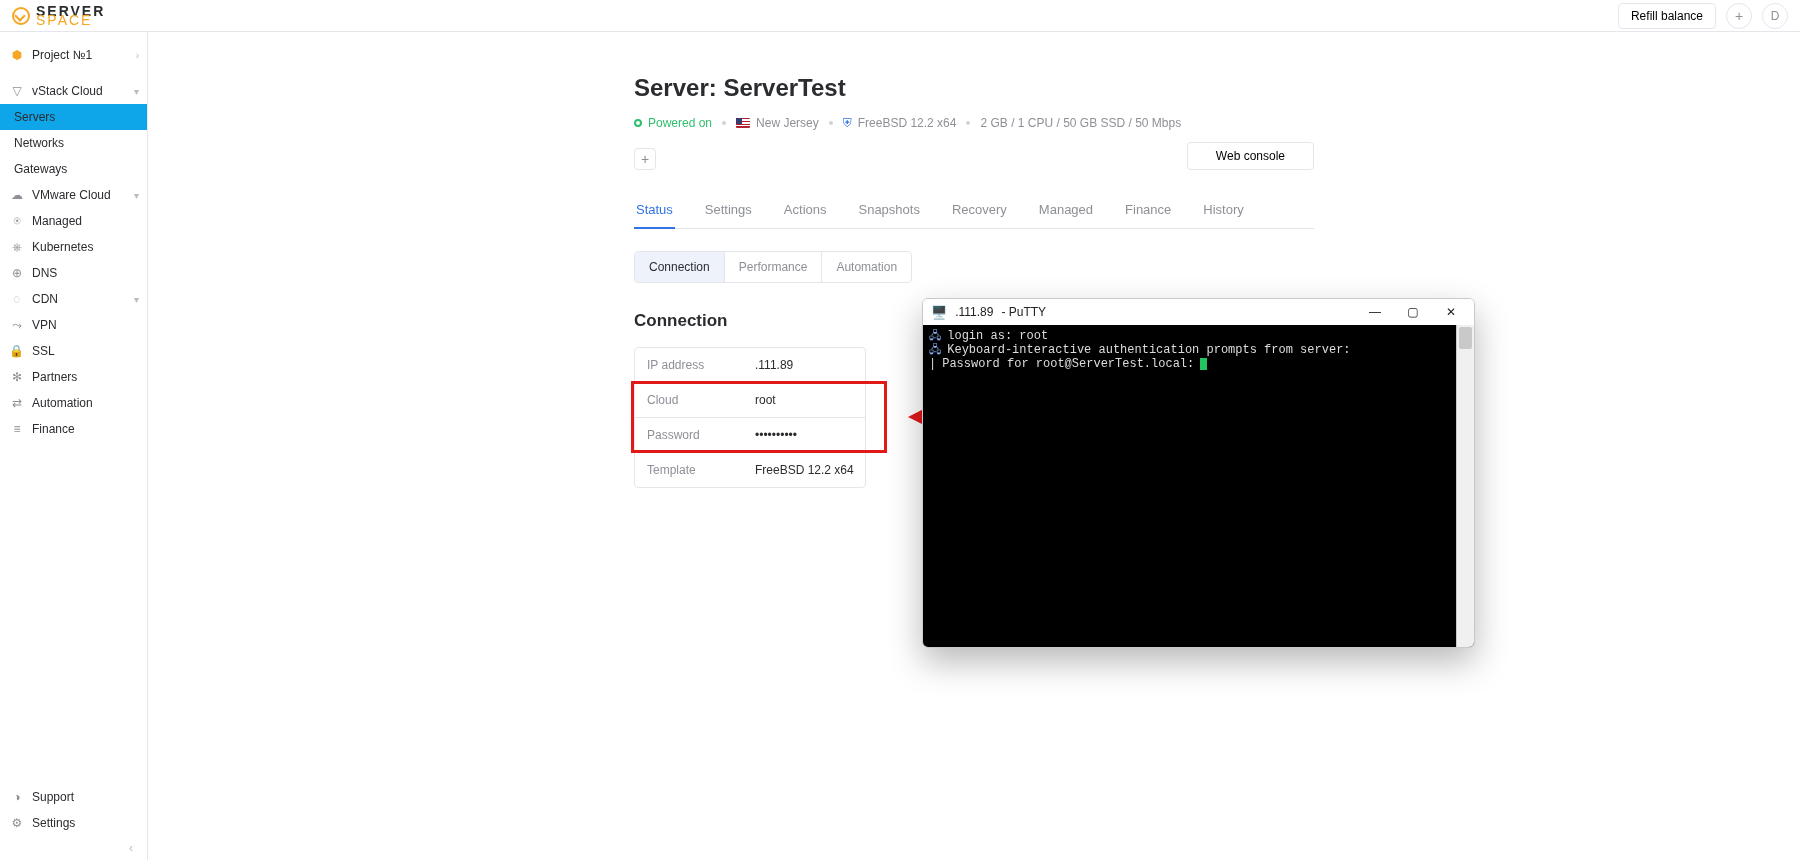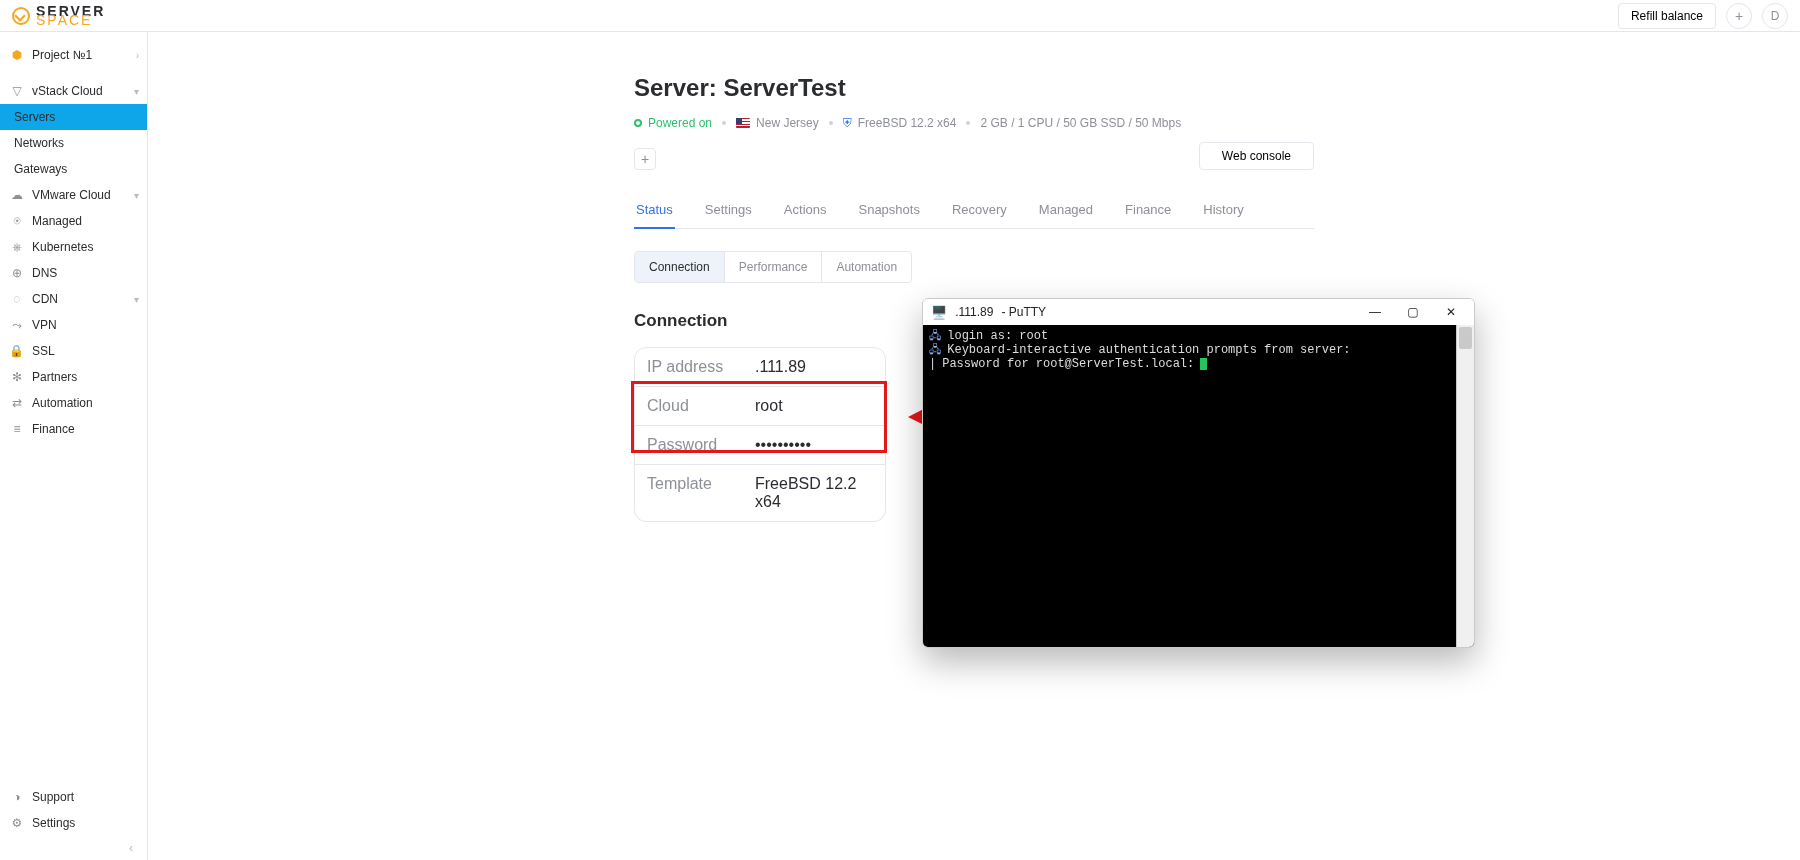--- a/index.html
+++ b/index.html
@@ -55,21 +55,21 @@
   .side-item.leaf{padding-left:14px}
   .side-item.active{background:#0ea5e9}
   .side-spacer{flex:1}
   .collapse-handle{height:24px;display:flex;align-items:center;justify-content:flex-end;padding-right:14px;color:#bbb;font-size:12px;cursor:pointer}
 
   .main{flex:1;position:relative;overflow:auto}
   .content{max-width:680px;margin:0 auto;padding:42px 0 0 0;position:relative}
 
   .page-header{display:flex;align-items:flex-end;justify-content:space-between}
   h1{font-size:24px;font-weight:700;margin:0 0 14px 0}
-  .btn-outline{border:1px solid var(--border);background:#fff;padding:6px 22px;border-radius:4px;font-size:12px;cursor:pointer}
+  .btn-outline{border:1px solid var(--border);background:#fff;padding:6px 28px;border-radius:4px;font-size:12px;cursor:pointer}
 
   .meta{display:flex;align-items:center;gap:10px;font-size:12px;color:var(--muted);flex-wrap:wrap}
   .meta .dot{width:4px;height:4px;border-radius:50%;background:#d0d2d7}
   .power{display:inline-flex;align-items:center;gap:6px;color:#2fbf6e}
   .power-dot{width:8px;height:8px;border:2px solid #2fbf6e;border-radius:50%;display:inline-block}
   .flag{width:14px;height:10px;background:linear-gradient(#b22234 0 14%, #fff 14% 28%, #b22234 28% 42%, #fff 42% 56%, #b22234 56% 70%, #fff 70% 84%, #b22234 84% 100%);position:relative;display:inline-block;border-radius:1px}
   .flag::before{content:"";position:absolute;left:0;top:0;width:6px;height:6px;background:#3c3b6e}
   .shield{display:inline-block;color:#3273e6;font-size:12px}
 
   .add-tag{margin-top:18px;width:22px;height:22px;border:1px solid var(--border);border-radius:4px;display:flex;align-items:center;justify-content:center;color:var(--muted);cursor:pointer;font-size:14px}
@@ -78,21 +78,21 @@
   .tab{padding:10px 2px;font-size:13px;color:var(--muted);cursor:pointer;border-bottom:2px solid transparent;margin-bottom:-1px}
   .tab.active{color:var(--blue);border-bottom-color:var(--blue)}
 
   .subtabs{margin-top:22px;border:1px solid var(--border);border-radius:4px;display:inline-flex;overflow:hidden}
   .subtab{padding:8px 14px;font-size:12px;color:var(--muted);cursor:pointer;border-right:1px solid var(--border)}
   .subtab:last-child{border-right:none}
   .subtab.active{background:#eef3fb;color:var(--text)}
 
   h2.section{font-size:17px;font-weight:600;margin:28px 0 16px 0}
 
-  .conn-table{border:1px solid var(--border);border-radius:12px;overflow:hidden;font-size:16px;width:252px}
+  .conn-table{border:1px solid var(--border);border-radius:4px;overflow:hidden;font-size:12px;width:232px}
   .conn-row{display:flex;border-bottom:1px solid var(--border)}
   .conn-row:last-child{border-bottom:none}
   .conn-label{width:112px;padding:10px 12px;color:var(--muted)}
   .conn-val{flex:1;padding:10px 8px;color:var(--text)}
   .hl{position:absolute;border:3px solid #e11919;pointer-events:none}
 
   
   .arrow{position:absolute;width:120px;height:60px;pointer-events:none}
   .arrow svg{width:100%;height:100%}
 

